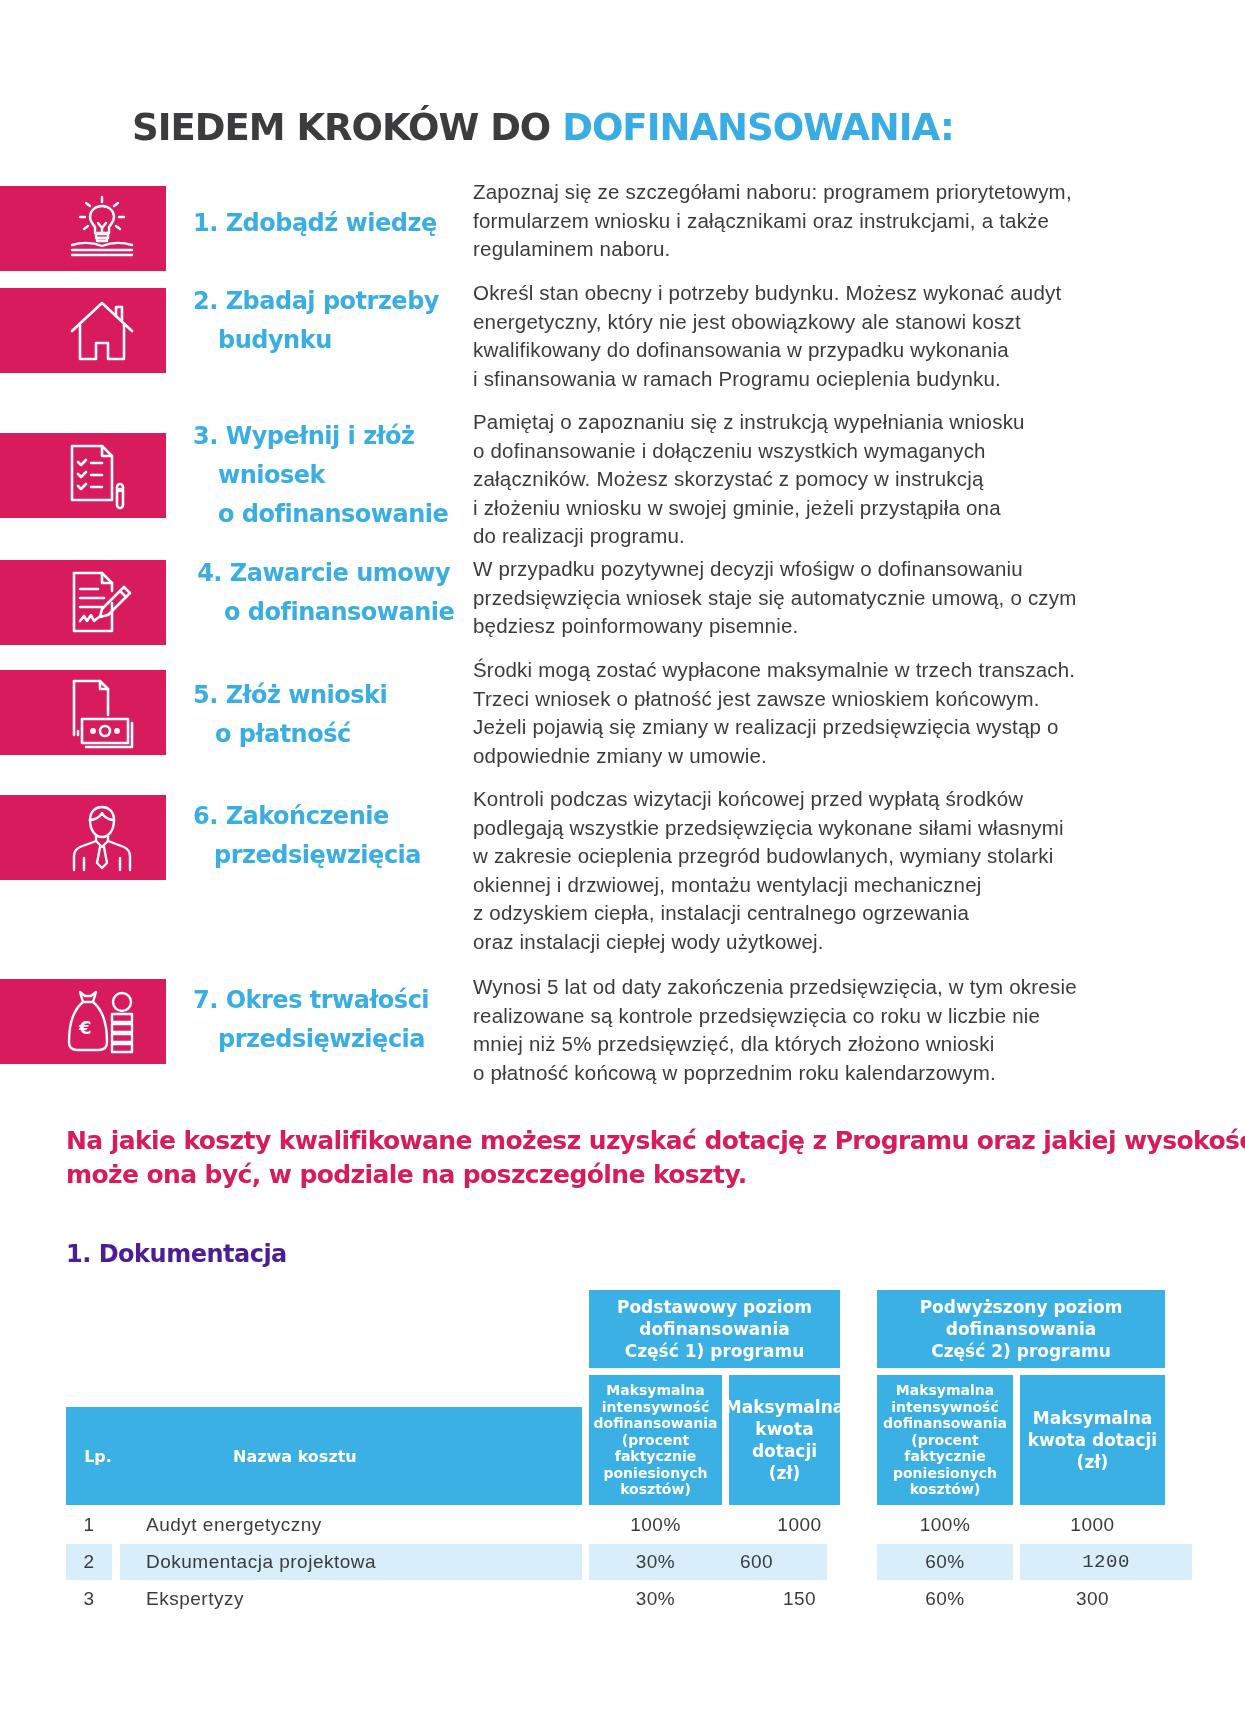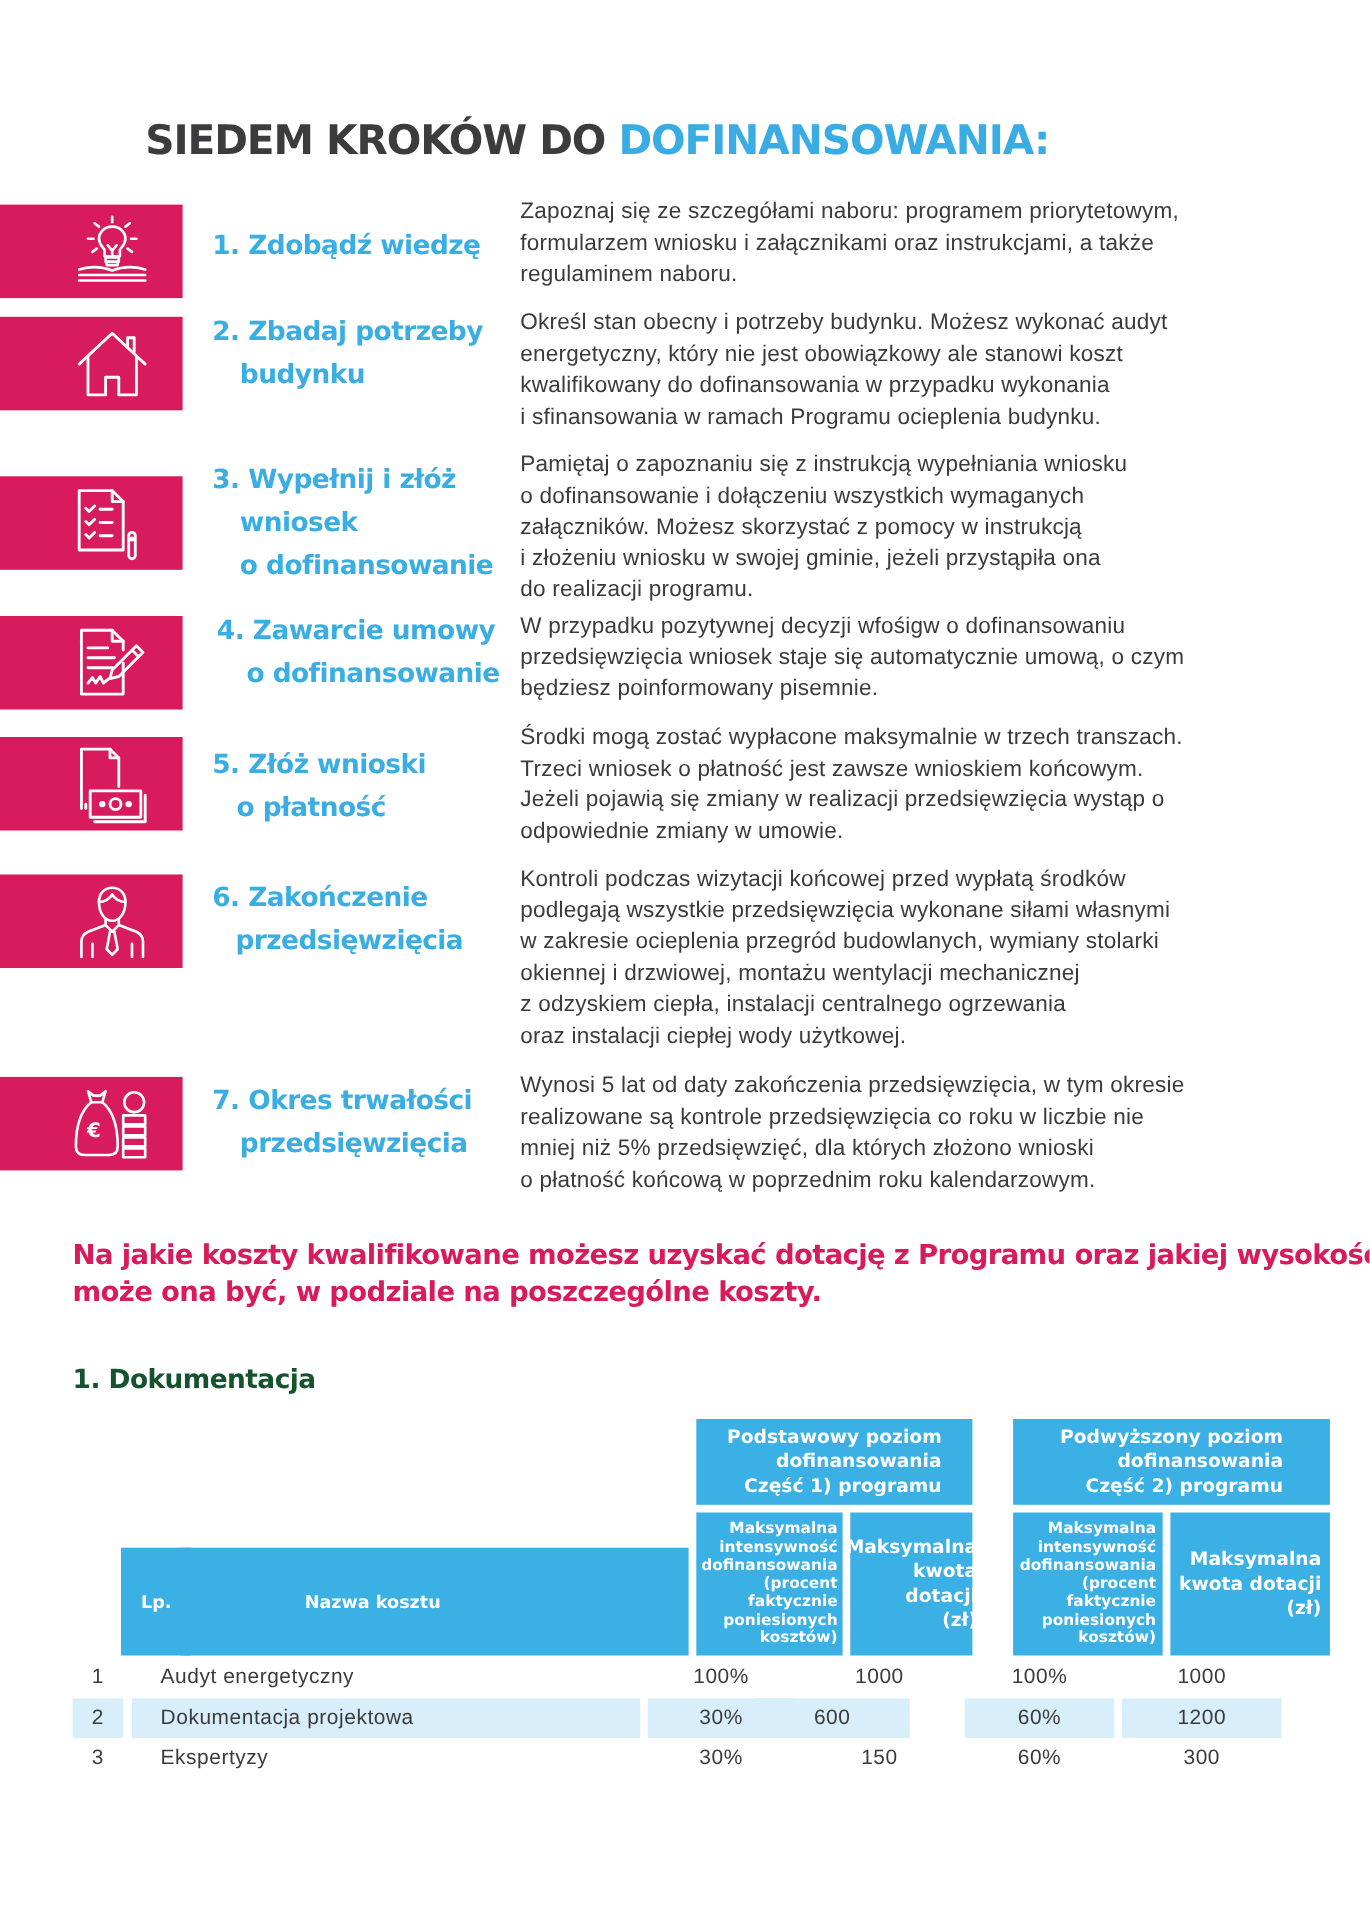--- a/index.html
+++ b/index.html
@@ -18,24 +18,24 @@
                  letter-spacing: -0.5px; }
   .step .label span { display: block; white-space: nowrap; }
   .step .desc { position: absolute; left: 473px; width: 700px; font-size: 20.5px;
                 line-height: 28.5px; color: #3b3b3b; letter-spacing: 0.2px; }
   .step .desc span { display: block; white-space: nowrap; }
 
   .question { position: absolute; left: 66px; top: 1124px; font-family: "DejaVu Sans", sans-serif;
               font-weight: bold; font-size: 25px; line-height: 34px; color: #d81b5c; letter-spacing: -0.6px; }
   .question span { display: block; white-space: nowrap; }
   .section { position: absolute; left: 66px; top: 1240px; font-family: "DejaVu Sans", sans-serif;
-             font-weight: bold; font-size: 24px; color: #14532d; letter-spacing: -0.5px; }
+             font-weight: bold; font-size: 24px; color: #4c1d95; letter-spacing: -0.5px; }
 
   .th { position: absolute; background: #3bb0e5; color: #ffffff; font-family: "DejaVu Sans", sans-serif;
-        font-weight: bold; display: flex; align-items: center; justify-content: center; text-align: right; margin-left: 44px; }
+        font-weight: bold; display: flex; align-items: center; justify-content: center; text-align: center; }
   .th span { display: block; }
   .th.group { font-size: 17px; line-height: 22px; }
   .th.sub-small { font-size: 14px; line-height: 16.5px; }
   .th.sub-big { font-size: 17px; line-height: 22px; }
   .th.main { font-size: 16px; }
 
   .row { position: absolute; left: 0; width: 1245px; height: 36px; }
   .cell { position: absolute; height: 36px; display: flex; align-items: center;
           font-size: 19px; color: #3b3b3b; letter-spacing: 0.5px; }
   .cell.center { justify-content: center; }
@@ -293,21 +293,21 @@
   <div class="cell center" style="left:729px; width:141px;">1000</div>
   <div class="cell center" style="left:877px; width:136px;">100%</div>
   <div class="cell center" style="left:1020px; width:145px;">1000</div>
 </div>
 <div class="row alt" style="top:1544px;">
   <div class="cell center" style="left:66px; width:46px;">2</div>
   <div class="cell" style="left:120px; width:462px; padding-left:26px; box-sizing:border-box;">Dokumentacja projektowa</div>
   <div class="cell center" style="left:589px; width:133px;">30%</div>
   <div class="cell center" style="left:686px; width:141px;">600</div>
   <div class="cell center" style="left:877px; width:136px;">60%</div>
-  <div class="cell center" style="left:1020px; width:145px;">1200</div>
+  <div class="cell center" style="left:1020px; width:172px;font-family:Liberation Mono, monospace;">1200</div>
 </div>
 <div class="row" style="top:1581px;">
   <div class="cell center" style="left:66px; width:46px;">3</div>
   <div class="cell" style="left:120px; width:462px; padding-left:26px; box-sizing:border-box;">Ekspertyzy</div>
   <div class="cell center" style="left:589px; width:133px;">30%</div>
   <div class="cell center" style="left:729px; width:141px;">150</div>
   <div class="cell center" style="left:877px; width:136px;">60%</div>
   <div class="cell center" style="left:1020px; width:145px;">300</div>
 </div>
 

